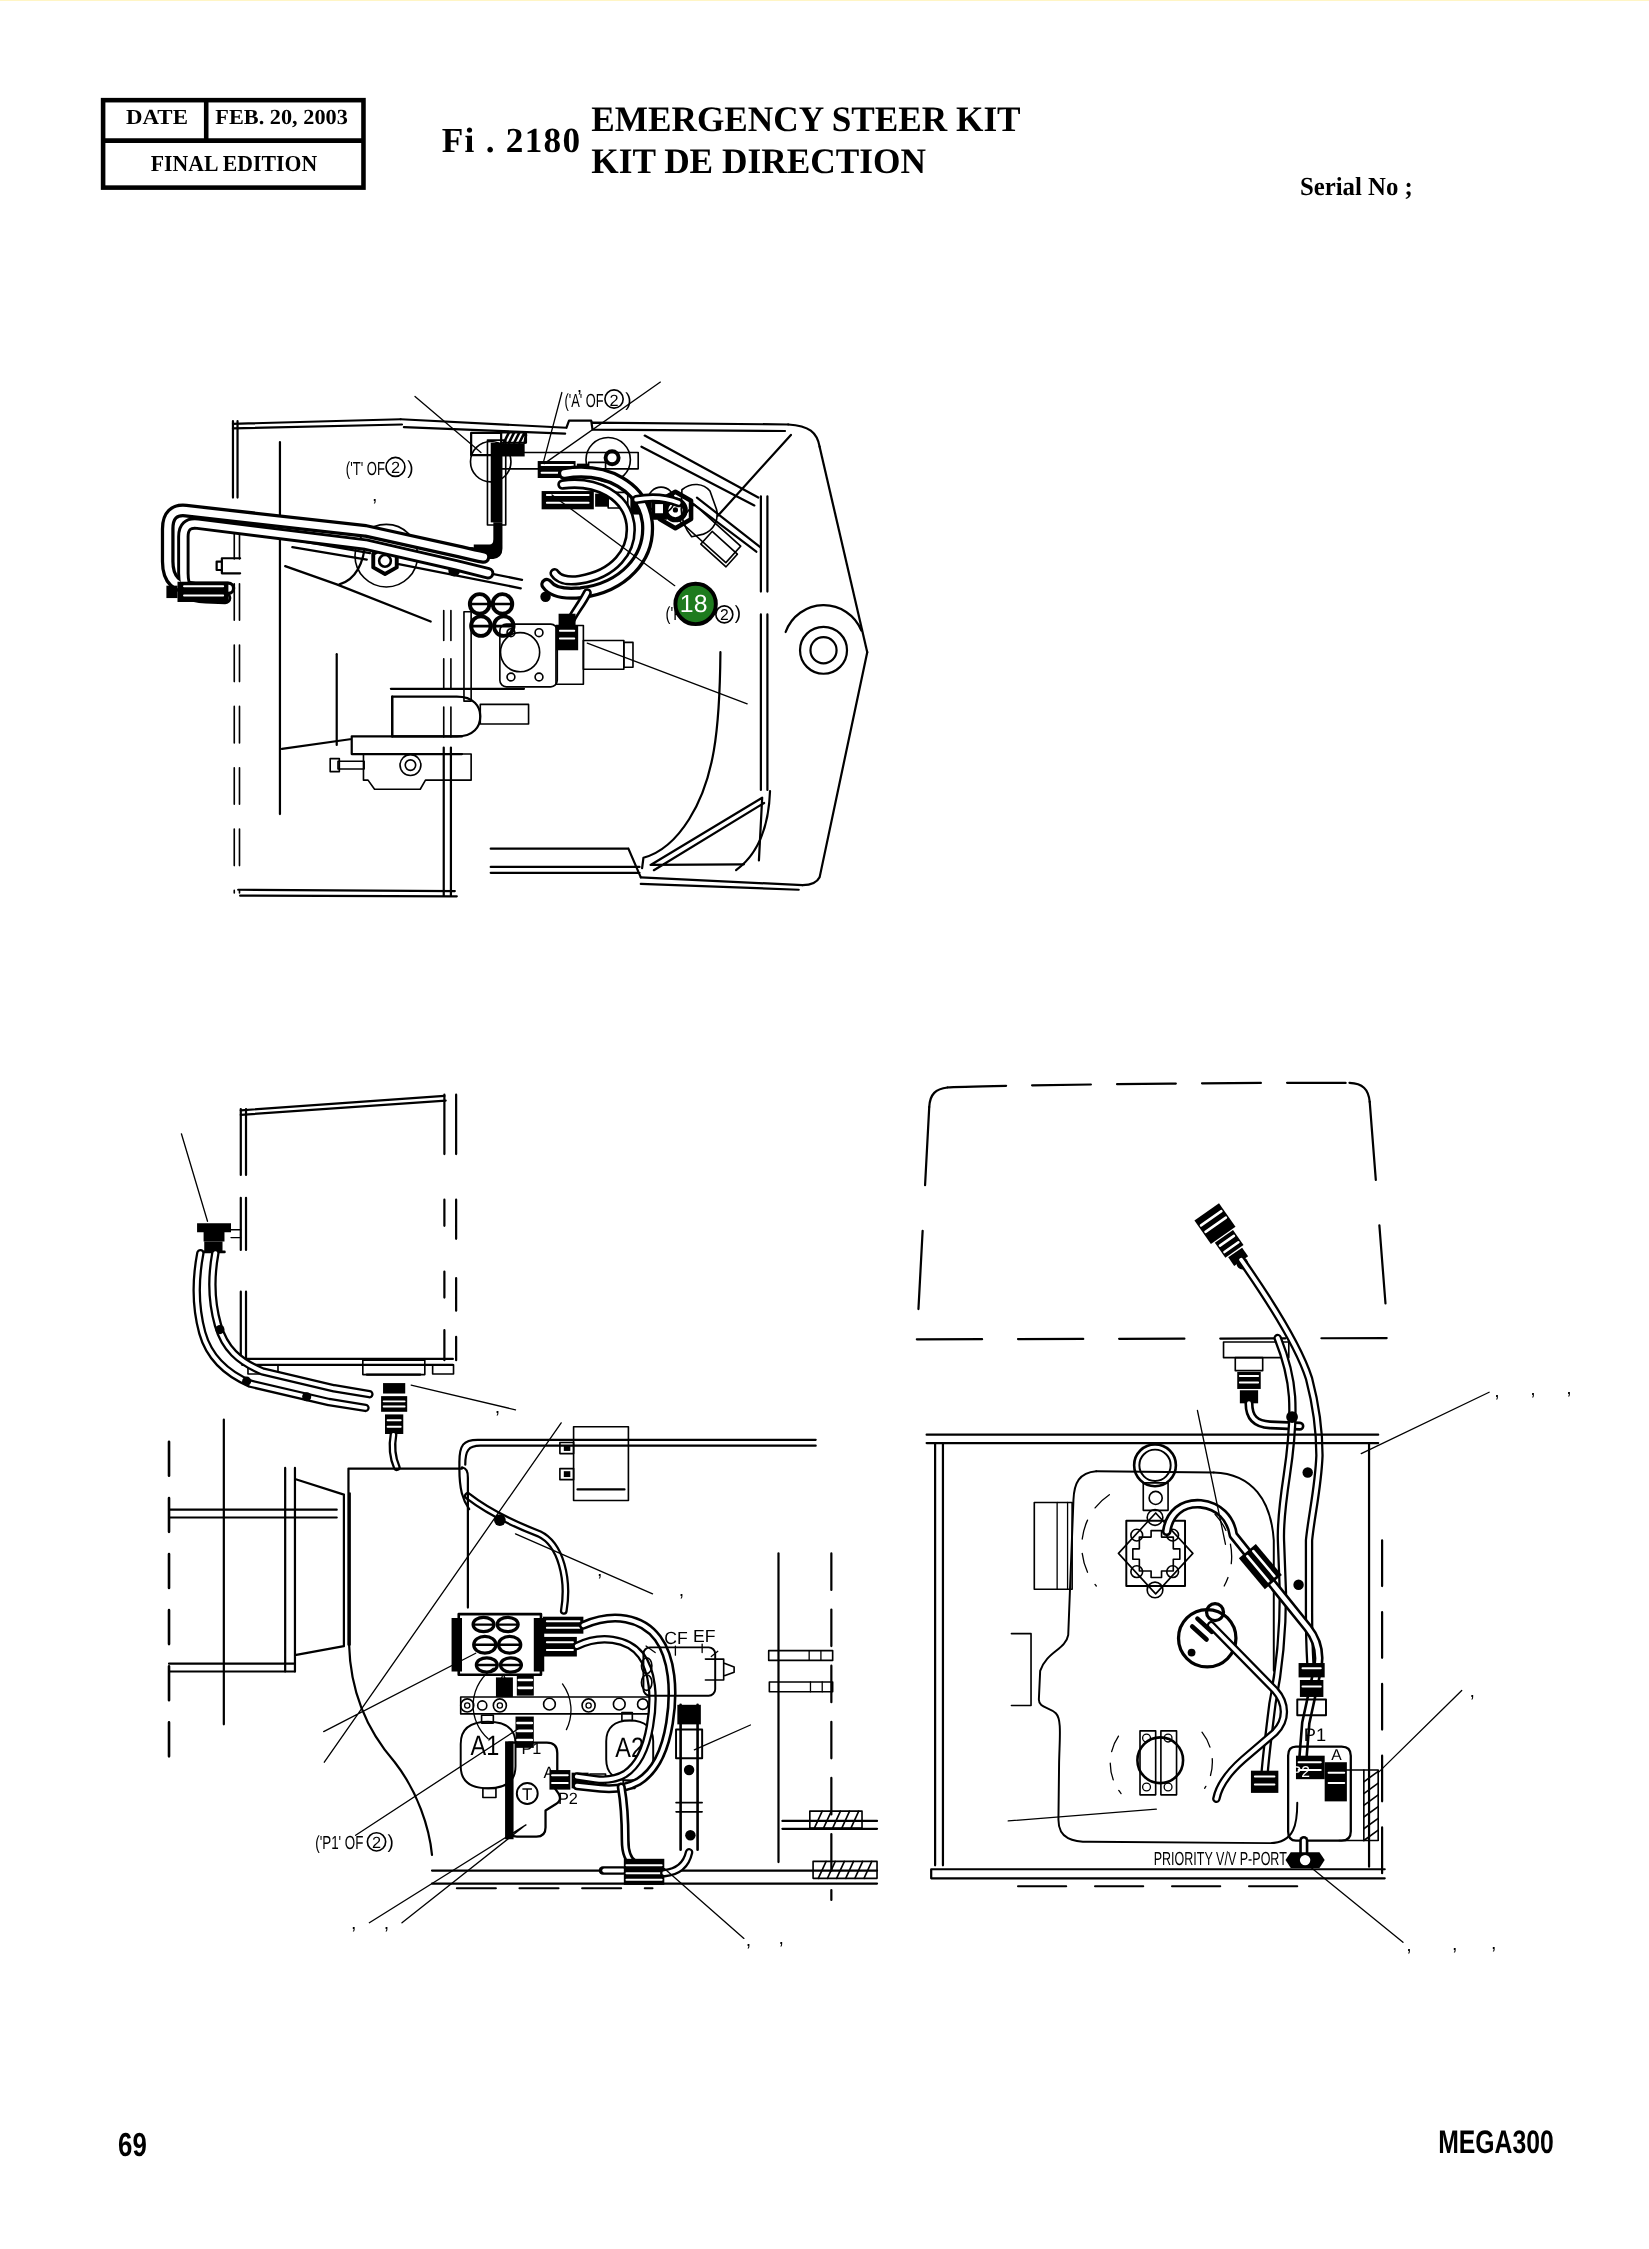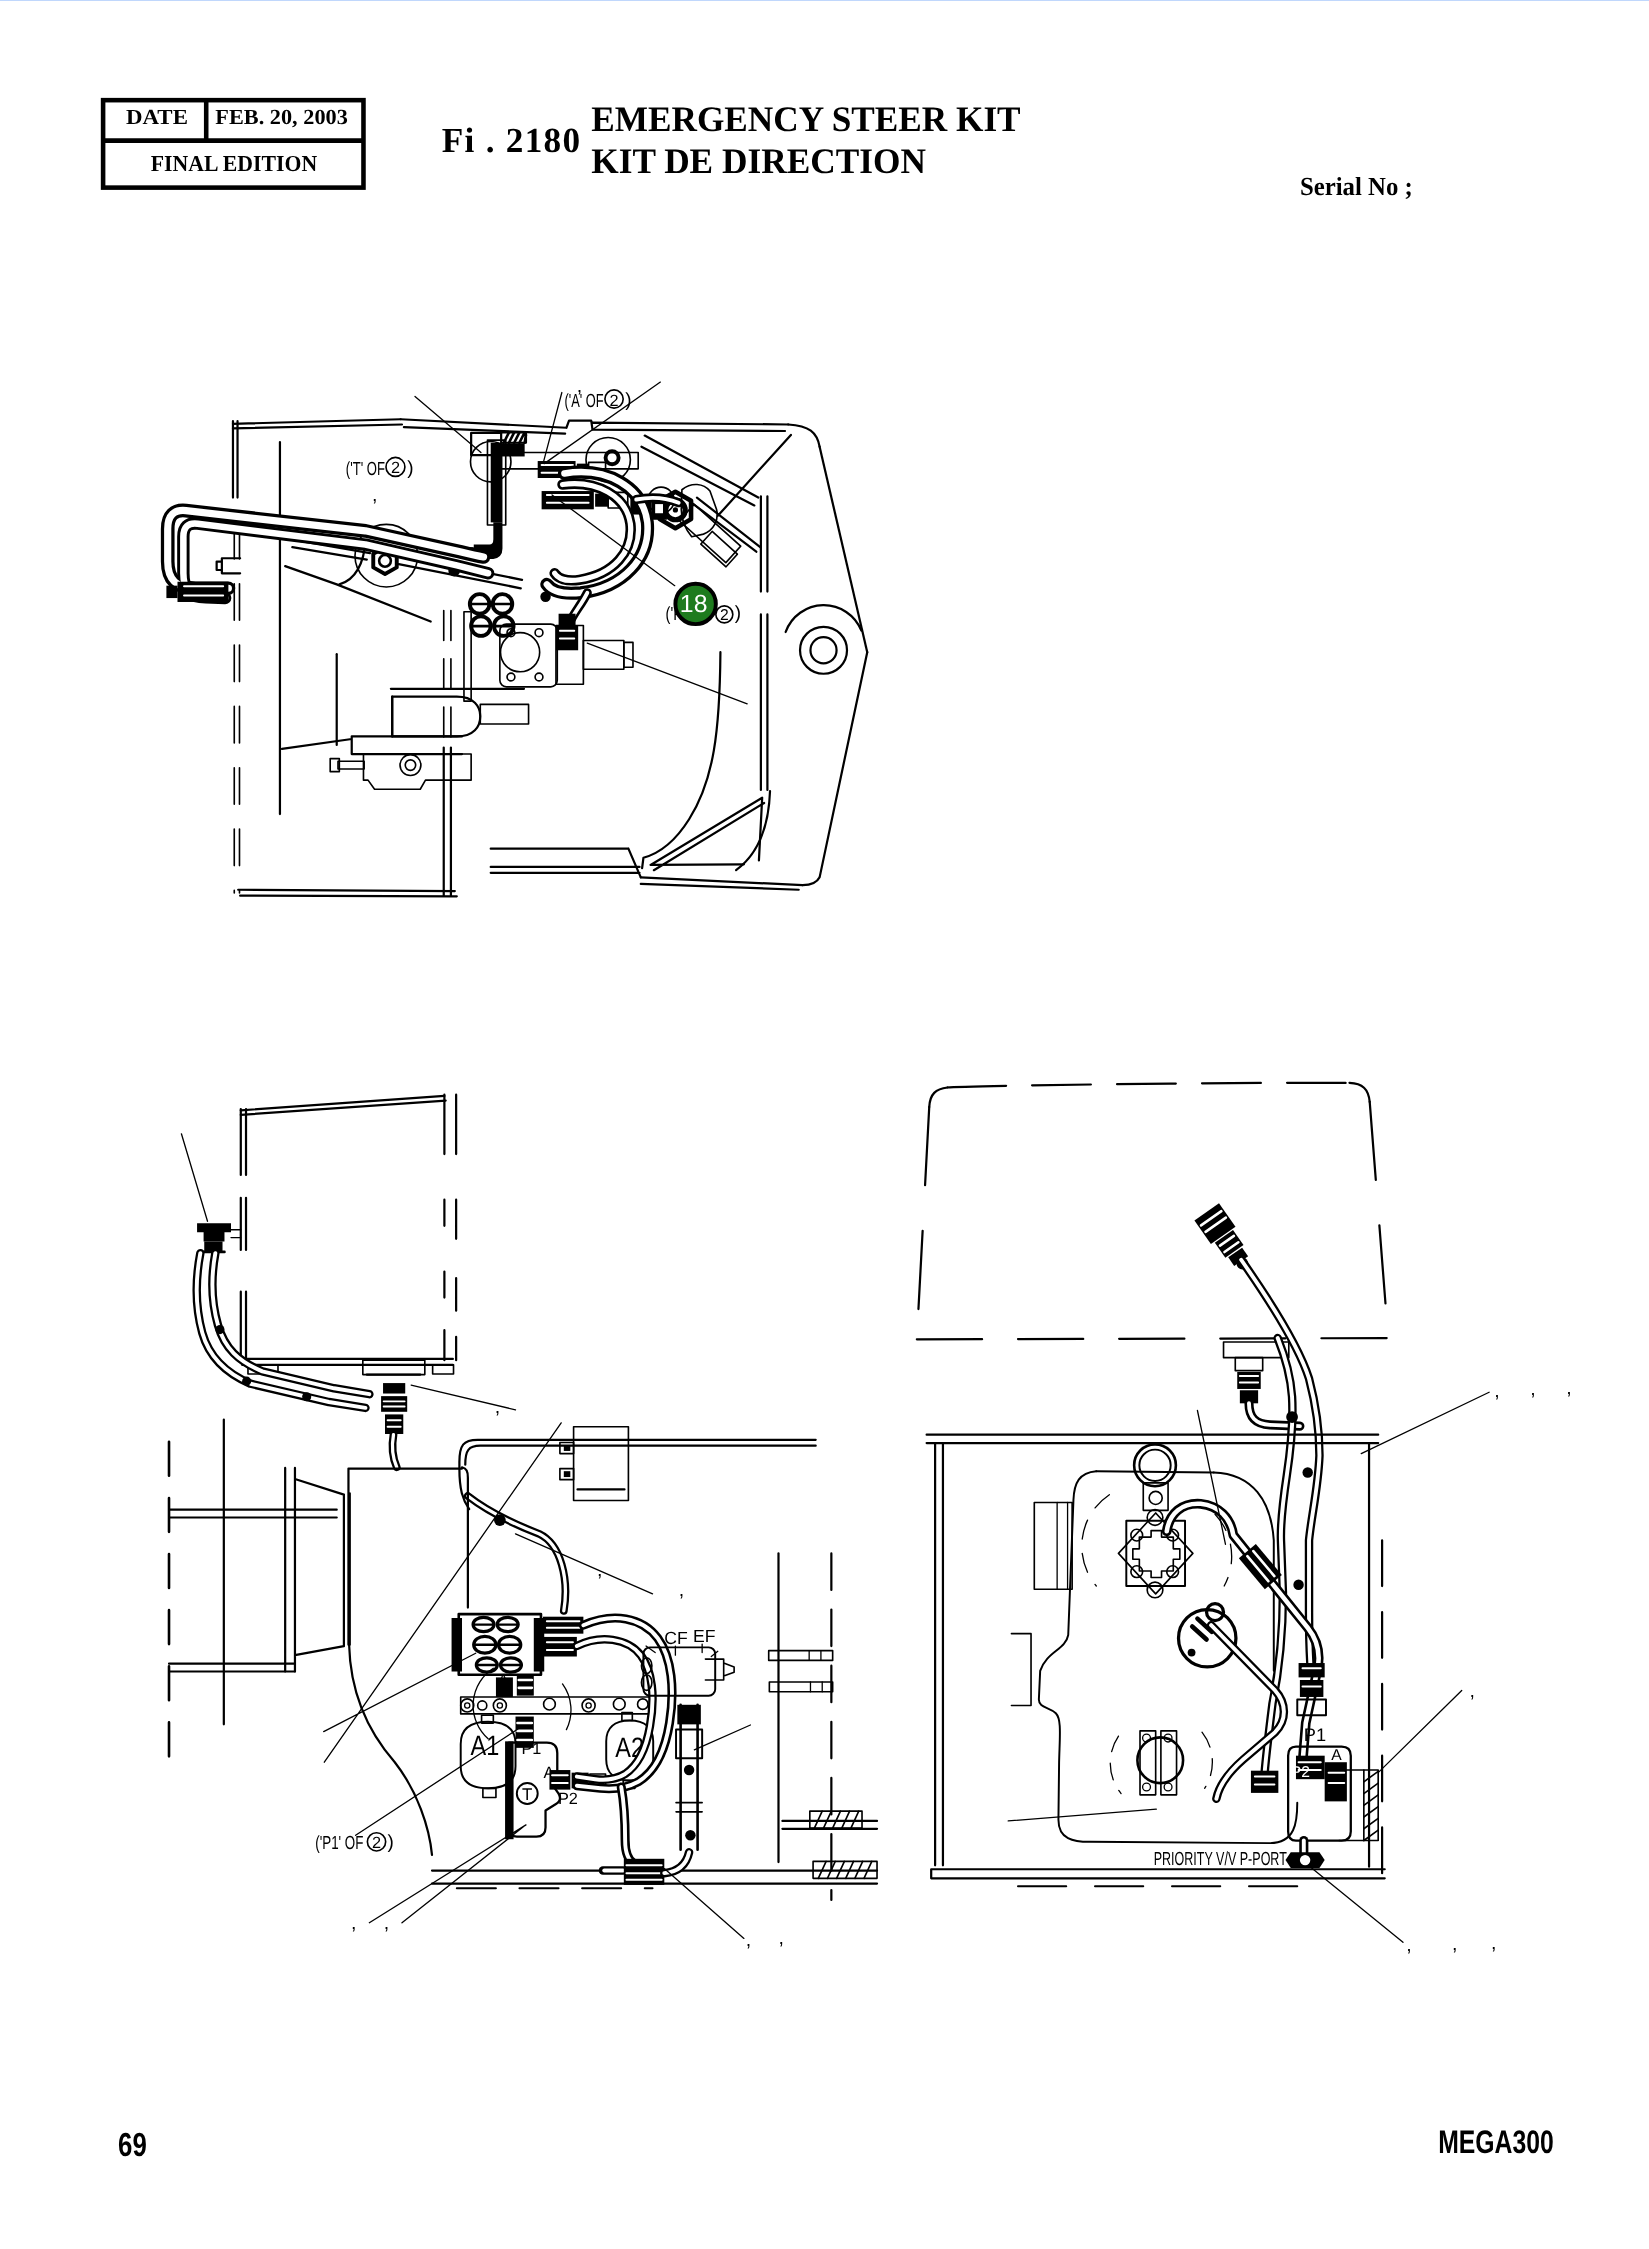--- a/index.html
+++ b/index.html
@@ -1,17 +1,17 @@
 <!DOCTYPE html>
 <html style="font-size:10.4px"><head>
 <meta charset="utf-8">
 <style>
 html,body{margin:0;padding:0;background:#ffffff;}
 *{-webkit-font-smoothing:antialiased;text-rendering:geometricPrecision;}
-#page{position:relative;width:1649px;height:2250px;background:#3b82f6;overflow:hidden;}
+#page{position:relative;width:1649px;height:2250px;background:#fde047;overflow:hidden;}
 svg{position:absolute;left:0;top:0;}
 text{font-family:"Liberation Sans",sans-serif;}
 .serif{font-family:"Liberation Serif",serif;font-weight:bold;}
 .lbl{font-family:"Liberation Sans",sans-serif;}
 </style>
 </head>
 <body>
 <div id="page">
 <svg width="1649" height="2250" viewBox="0 0 2527 3447" xmlns="http://www.w3.org/2000/svg" fill="none" stroke="none">
 

